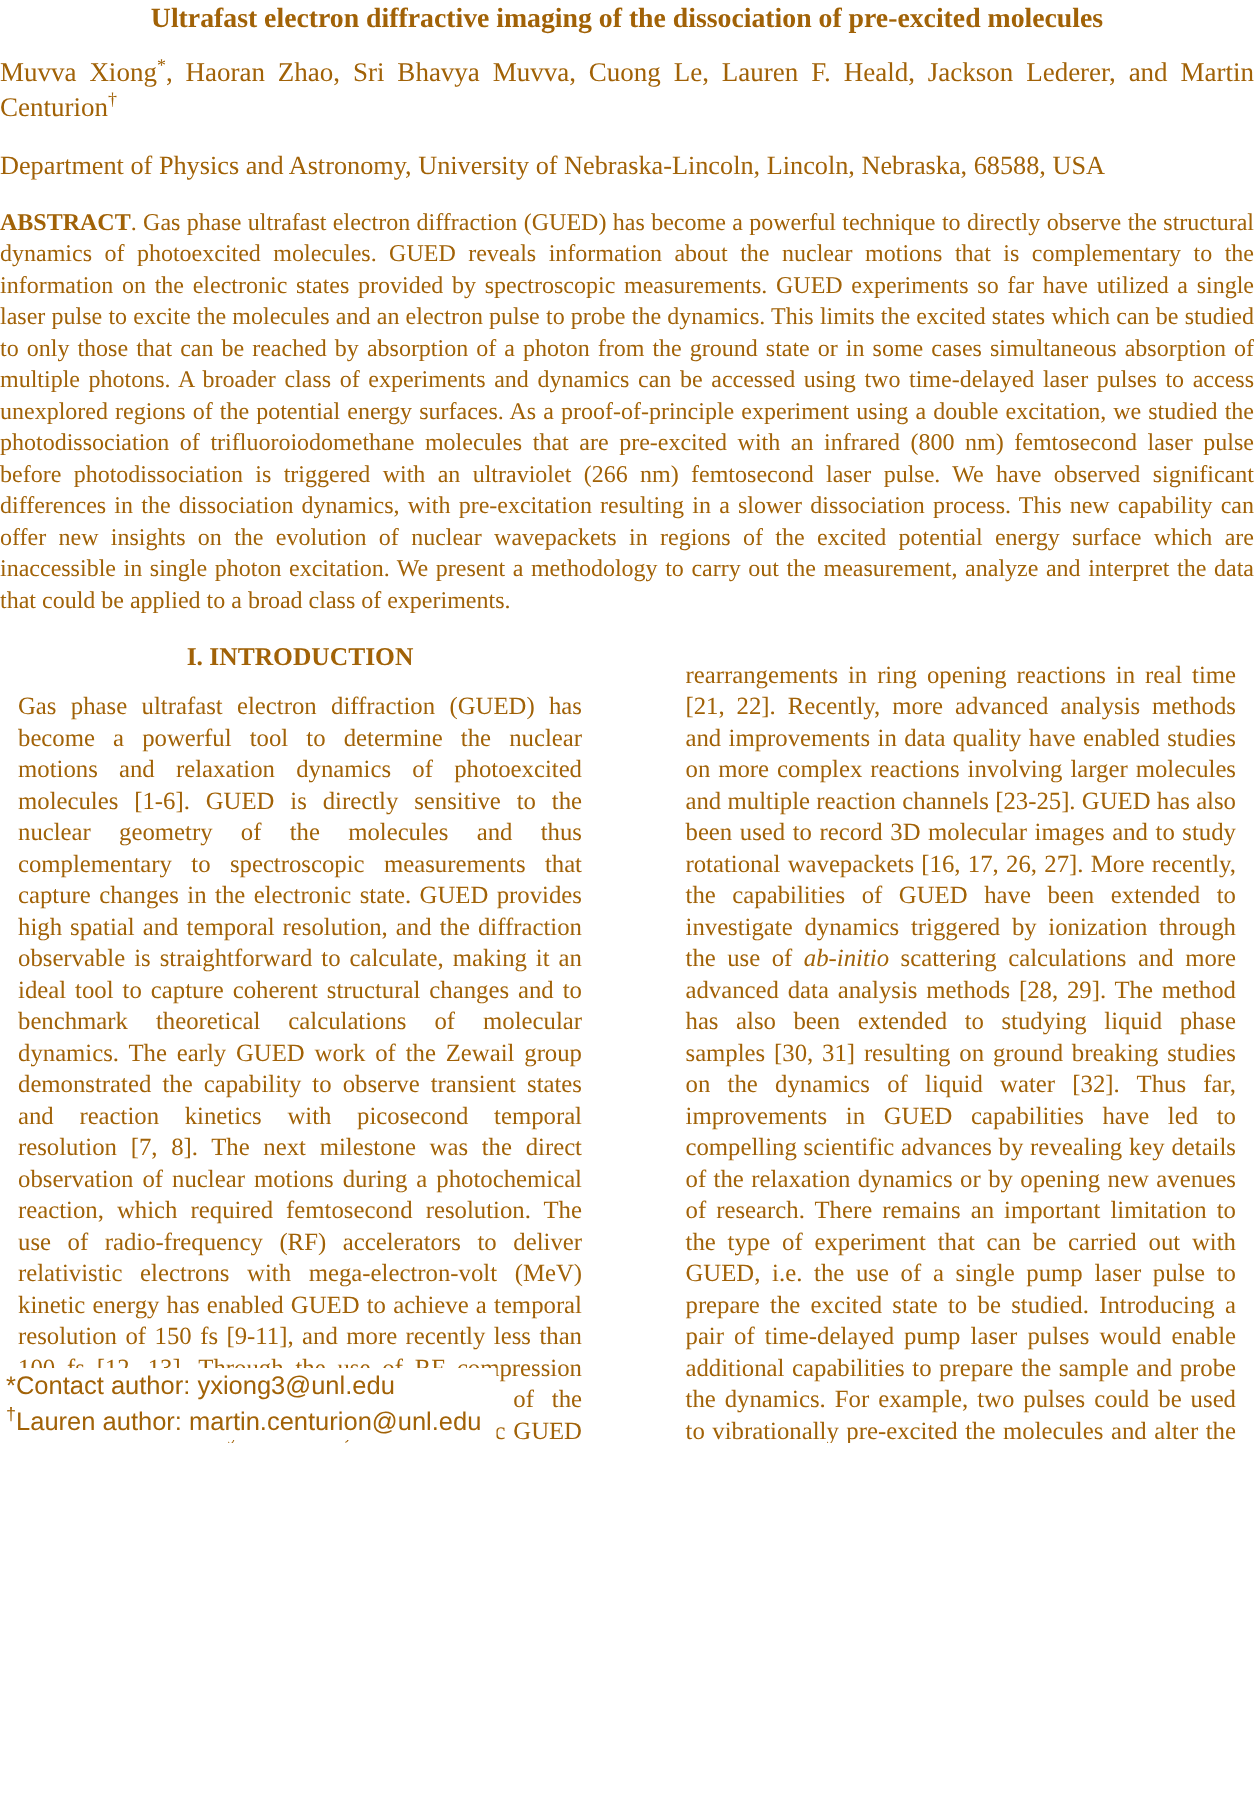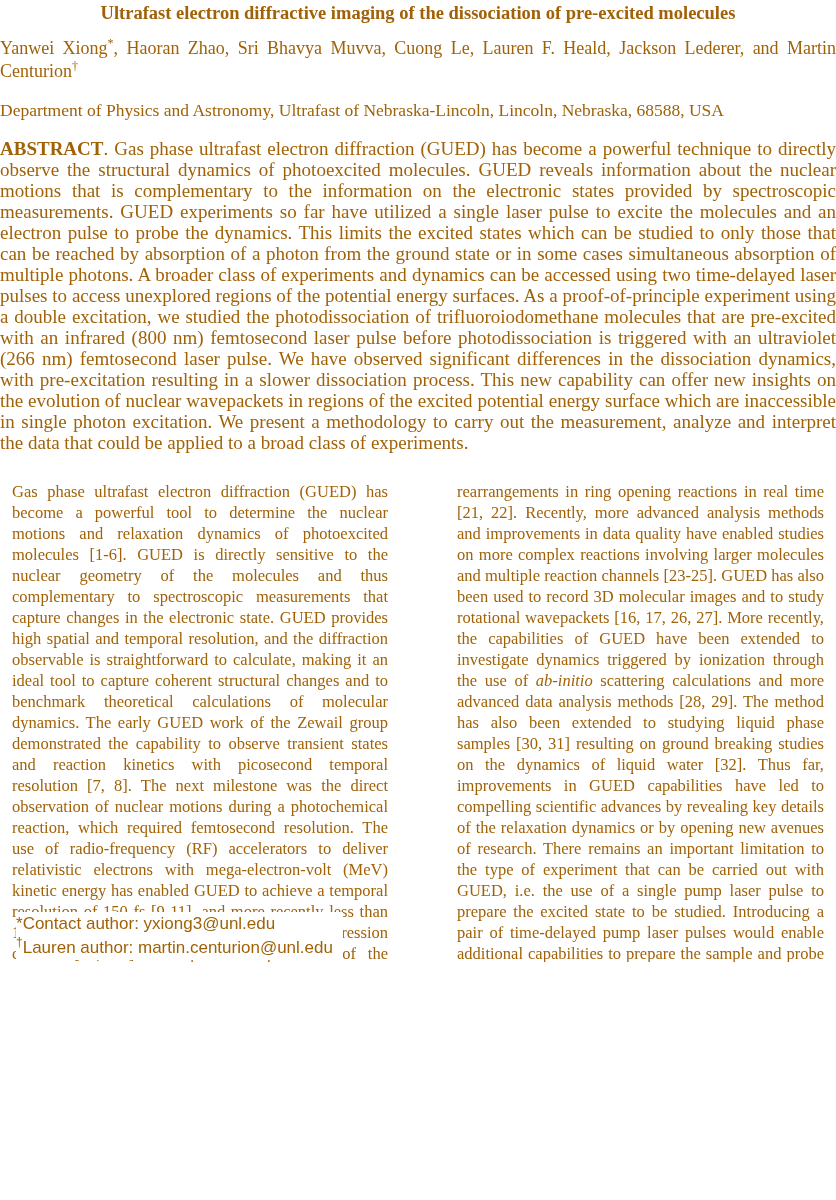--- a/index.html
+++ b/index.html
@@ -27,21 +27,21 @@
     text-align: justify;
   }
   .authors sup, .affil sup { font-size: 12px; line-height: 0; }
   .affil {
     margin-top: 17px;
     font-size: 17.5px;
     line-height: 21px;
   }
   .abstract {
     margin-top: 17px;
-    font-size: 19px;
+    font-size: 16px;
     line-height: 21px;
     text-align: justify;
   }
   .abstract-label { font-weight: bold; }
   .columns {
     margin-top: 16px;
     display: flex;
     height: 742px;
     overflow: hidden;
   }
@@ -57,46 +57,47 @@
   }
   .para {
     font-size: 16.5px;
     line-height: 21px;
     text-align: justify;
     margin: 12px;
   }
   .para + .para { margin-top: 10px; font-weight: bold; }
   .footnotes {
     position: absolute;
-    left: 16px;
+    left: 4px;
     bottom: 2px;
     background: #ffffff;
     font-family: "Liberation Sans", sans-serif;
     font-size: 17px;
     line-height: 24px;
     padding-right: 10px;
   }
   .fn-sup { font-size: 12px; vertical-align: super; line-height: 0; }
 </style>
 </head>
 <body>
 
 <div class="page">
 
   <div class="title">Ultrafast electron diffractive imaging of the dissociation of pre-excited molecules</div>
 
-  <div class="authors"><span>Yanwei Xiong</span><sup>*</sup><span>, Haoran Zhao, Sri Bhavya Muvva, Cuong Le, Lauren F. Heald, Jackson Lederer, and Martin Centurion</span><sup>†</sup></div>
+  <div class="authors"><span>Muvva Xiong</span><sup>*</sup><span>, Haoran Zhao, Sri Bhavya Muvva, Cuong Le, Lauren F. Heald, Jackson Lederer, and Martin Centurion</span><sup>†</sup></div>
 
-  <div class="affil">Department of Physics and Astronomy, Ultrafast of Nebraska-Lincoln, Lincoln, Nebraska, 68588, USA</div>
+  <div class="affil">Department of Physics and Astronomy, University of Nebraska-Lincoln, Lincoln, Nebraska, 68588, USA</div>
 
   <div class="abstract"><span class="abstract-label">ABSTRACT</span><span>. Gas phase ultrafast electron diffraction (GUED) has become a powerful technique to directly observe the structural dynamics of photoexcited molecules. GUED reveals information about the nuclear motions that is complementary to the information on the electronic states provided by spectroscopic measurements. GUED experiments so far have utilized a single laser pulse to excite the molecules and an electron pulse to probe the dynamics. This limits the excited states which can be studied to only those that can be reached by absorption of a photon from the ground state or in some cases simultaneous absorption of multiple photons. A broader class of experiments and dynamics can be accessed using two time-delayed laser pulses to access unexplored regions of the potential energy surfaces. As a proof-of-principle experiment using a double excitation, we studied the photodissociation of trifluoroiodomethane molecules that are pre-excited with an infrared (800 nm) femtosecond laser pulse before photodissociation is triggered with an ultraviolet (266 nm) femtosecond laser pulse. We have observed significant differences in the dissociation dynamics, with pre-excitation resulting in a slower dissociation process. This new capability can offer new insights on the evolution of nuclear wavepackets in regions of the excited potential energy surface which are inaccessible in single photon excitation. We present a methodology to carry out the measurement, analyze and interpret the data that could be applied to a broad class of experiments.</span></div>
 
   <div class="columns">
 
     <div class="col-left">
+      <div class="section-heading">I. INTRODUCTION</div>
       <p class="para">Gas phase ultrafast electron diffraction (GUED) has become a powerful tool to determine the nuclear motions and relaxation dynamics of photoexcited molecules [1-6]. GUED is directly sensitive to the nuclear geometry of the molecules and thus complementary to spectroscopic measurements that capture changes in the electronic state. GUED provides high spatial and temporal resolution, and the diffraction observable is straightforward to calculate, making it an ideal tool to capture coherent structural changes and to benchmark theoretical calculations of molecular dynamics. The early GUED work of the Zewail group demonstrated the capability to observe transient states and reaction kinetics with picosecond temporal resolution [7, 8]. The next milestone was the direct observation of nuclear motions during a photochemical reaction, which required femtosecond resolution. The use of radio-frequency (RF) accelerators to deliver relativistic electrons with mega-electron-volt (MeV) kinetic energy has enabled GUED to achieve a temporal resolution of 150 fs [9-11], and more recently less than 100 fs [12, 13]. Through the use of RF compression cavities [14, 15] and optical compensation of the electron-laser velocity mismatch, sub-relativistic GUED with kilo-electron-volt (keV) electrons reached a temporal resolution of 240 fs [16, 17]. The femtosecond temporal resolution has enabled major scientific advances such as imaging the splitting of a nuclear wavepacket at a conical intersection [3], the simultaneous observation of changes in the nuclear and electronic configurations [18], capturing coherent nuclear motions in photoexcited molecules after they return to the ground state [19, 20], and following the structural</p>
     </div>
 
     <div class="col-gap"></div>
 
     <div class="col-right">
       <p class="para"><span>rearrangements in ring opening reactions in real time [21, 22]. Recently, more advanced analysis methods and improvements in data quality have enabled studies on more complex reactions involving larger molecules and multiple reaction channels [23-25]. GUED has also been used to record 3D molecular images and to study rotational wavepackets [16, 17, 26, 27]. More recently, the capabilities of GUED have been extended to investigate dynamics triggered by ionization through the use of </span><em>ab-initio</em><span> scattering calculations and more advanced data analysis methods [28, 29]. The method has also been extended to studying liquid phase samples [30, 31] resulting on ground breaking studies on the dynamics of liquid water [32]. Thus far, improvements in GUED capabilities have led to compelling scientific advances by revealing key details of the relaxation dynamics or by opening new avenues of research. There remains an important limitation to the type of experiment that can be carried out with GUED, i.e. the use of a single pump laser pulse to prepare the excited state to be studied. Introducing a pair of time-delayed pump laser pulses would enable additional capabilities to prepare the sample and probe the dynamics. For example, two pulses could be used to vibrationally pre-excited the molecules and alter the reaction dynamics and products [33-35], to pre-align the molecules and capture the dynamics in the molecular frame [36], or to populate a new excited state by letting the wavepacket evolve after the first excitation and then transferring the population to a different state, or by using a strong field pulse to alter the dynamics [33, 37].</span></p>
       <p class="para">Here we present a proof-of-principle GUED experiment using a pair of time-delayed femtosecond laser pulses to trigger photodissociation dynamics in</p>
     </div>
 

